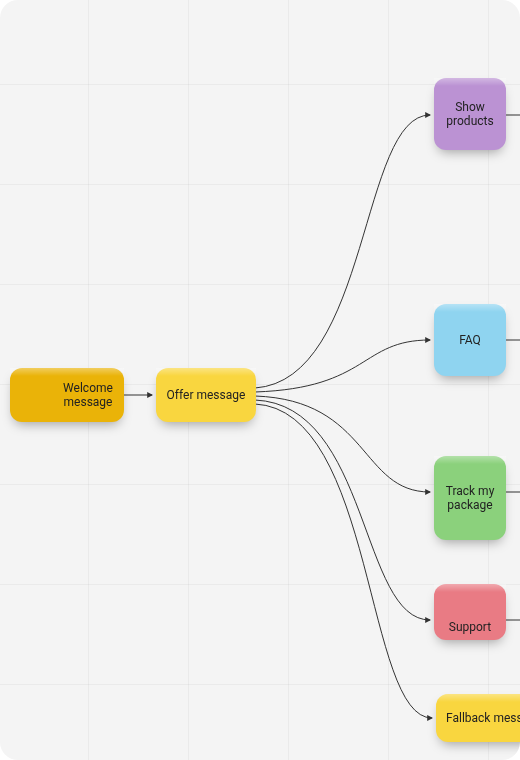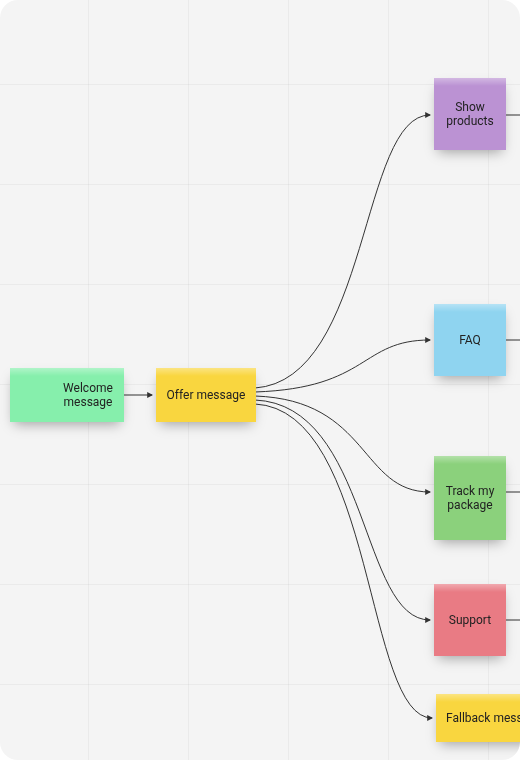--- a/index.html
+++ b/index.html
@@ -30,30 +30,30 @@
     .note {
       position: absolute;
       display: flex;
       align-items: center;
       justify-content: center;
       text-align: center;
       font-size: 12px;
       color: #222;
       padding: 6px;
       box-shadow: 0 6px 12px -4px rgba(0,0,0,0.35);
-      border-radius: 0;
+      border-radius: 12px;
     }
     .note::after {
       content: "";
       position: absolute;
       left: 0; right: 0; top: 0;
       height: 8px;
       background: linear-gradient(to bottom, rgba(255,255,255,0.35), rgba(255,255,255,0));
     }
-    .note.teal { background: #86efac; padding-left: 48px; }
+    .note.teal { background: #eab308; padding-left: 48px; }
     .note.yellow { background: #f9d63f; }
     .note.purple { background: #bb92d3; }
     .note.blue { background: #8fd4f0; }
     .note.green { background: #8bd17c; }
     .note.red { background: #e97b84; }
     svg.connectors {
       position: absolute;
       inset: 0;
       width: 100%;
       height: 100%;
@@ -109,20 +109,20 @@
   </div>
 
   <div class="note blue" style="left:434px; top:304px; width:72px; height:72px;">
     <span>FAQ</span>
   </div>
 
   <div class="note green" style="left:434px; top:456px; width:72px; height:84px;">
     <span>Track my package</span>
   </div>
 
-  <div class="note red" style="left:434px; top:584px; width:72px; height:72px;">
+  <div class="note red" style="left:434px; top:584px; width:72px; height:56px;align-items:flex-end;">
     <span>Support</span>
   </div>
 
   <div class="note yellow" style="left:436px; top:694px; width:100px; height:48px; overflow:hidden; justify-content:flex-start; padding-left:10px;">
     <span style="white-space:nowrap;">Fallback message</span>
   </div>
 </div>
 
 </body></html>

